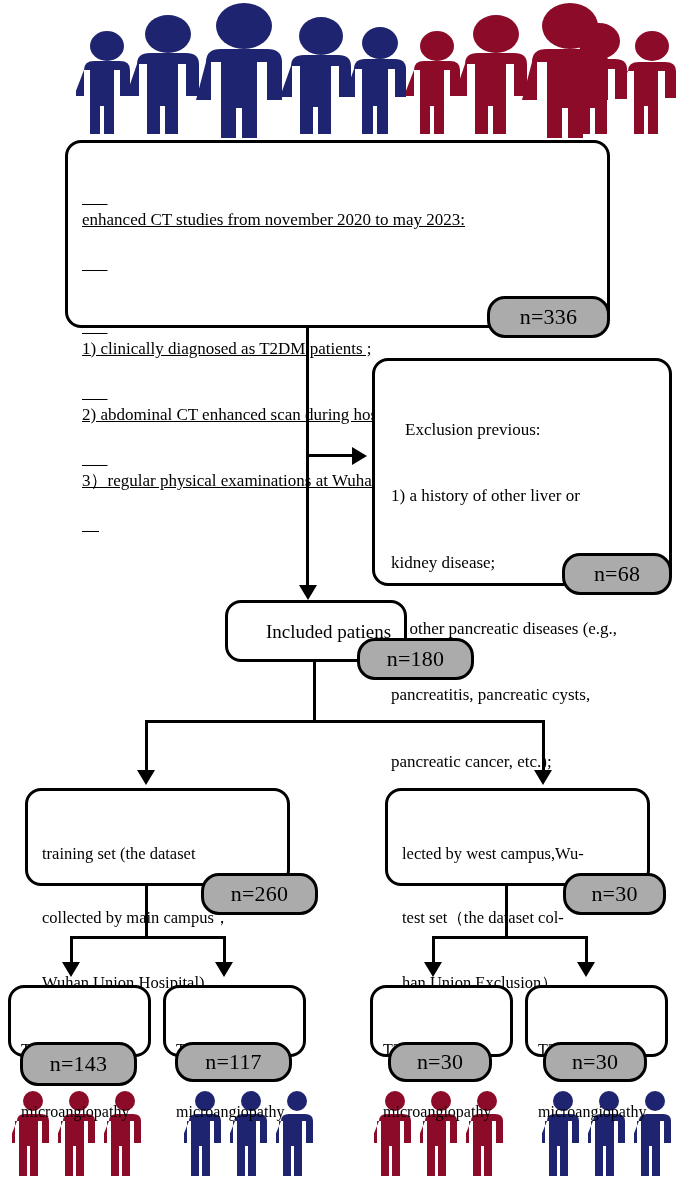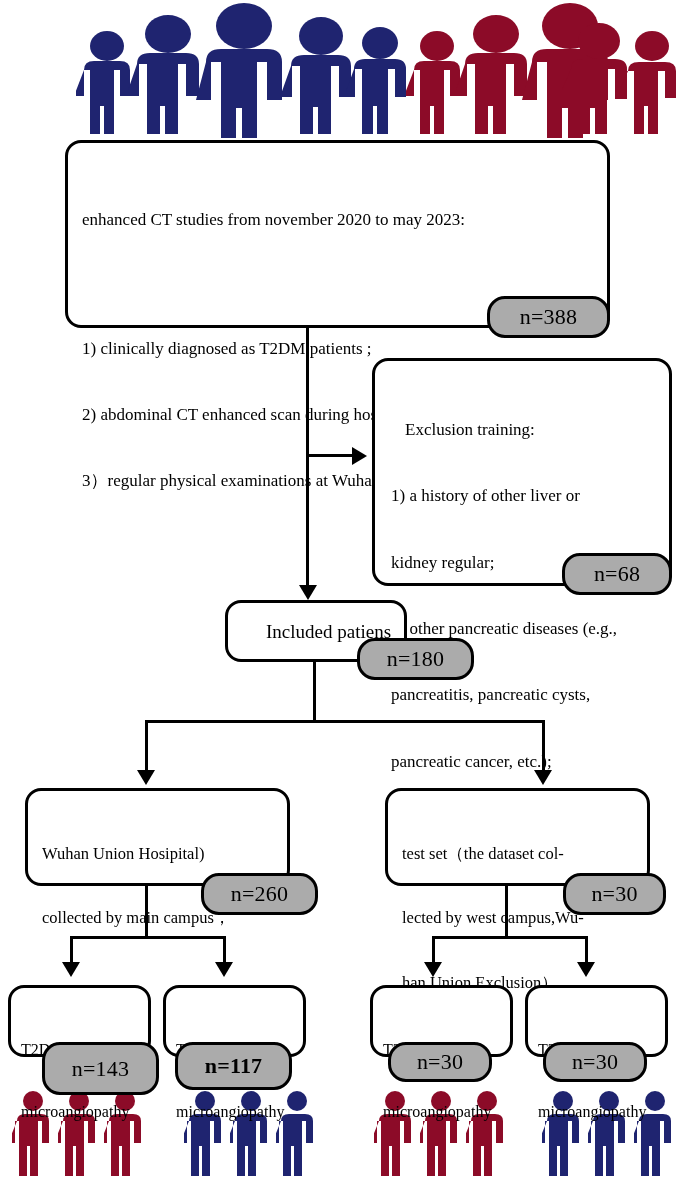--- a/index.html
+++ b/index.html
@@ -174,41 +174,41 @@
       <svg viewBox="0 0 64 104">
           <g fill="#8c0b28">
         <ellipse cx="32" cy="16" rx="17" ry="15"></ellipse>
         <path d="M8 41 q0 -9 11 -9 h26 q11 0 11 9 v27 h-11 v-27 h-7 v77 h-10 v-42 h-4 v42 h-10 v-77 h-7 v27 h-11 z"></path>
       </g>
         </svg>
     </div>
   </div>
 
   <div class="box" style="left:65px; top:140px; width:545px; height:188px;">
-    <div class="txt" style="top:22px;">
+    <div class="txt" style="top:22px;text-decoration:underline;">
       <div>enhanced CT studies from november 2020 to may 2023:</div>
       <div style="height:18px;"></div>
       <div>1) clinically diagnosed as T2DM patients ;</div>
       <div>2) abdominal CT enhanced scan during hospitalization;</div>
       <div>3）regular physical examinations at Wuhan Union Hospital</div>
     </div>
   </div>
-  <div class="badge" style="left:487px; top:296px; width:123px; height:42px;">n=388</div>
+  <div class="badge" style="left:487px; top:296px; width:123px; height:42px;">n=336</div>
 
   <div class="vline" style="left:306px; top:328px; width:3px; height:262px;"></div>
   <div class="arrow-down" style="left:299px; top:585px;"></div>
 
   <div class="hline" style="left:306px; top:454px; width:47px; height:3px;"></div>
   <div class="arrow-right" style="left:352px; top:447px;"></div>
 
   <div class="box" style="left:372px; top:358px; width:300px; height:228px;">
     <div class="txt" style="top:14px; left:16px;">
-      <div style="padding-left:14px;">Exclusion training:</div>
+      <div style="padding-left:14px;">Exclusion previous:</div>
       <div>1) a history of other liver or</div>
-      <div>kidney regular;</div>
+      <div>kidney disease;</div>
       <div>2) other pancreatic diseases (e.g.,</div>
       <div>pancreatitis, pancreatic cysts,</div>
       <div>pancreatic cancer, etc.);</div>
       <div>3) previous pancreatic resection</div>
     </div>
   </div>
   <div class="badge" style="left:562px; top:553px; width:110px; height:42px;">n=68</div>
 
   <div class="box" style="left:225px; top:600px; width:182px; height:62px;">
     <div class="txt" style="top:17px; font-size:19px;margin-left:24px;">Included patiens</div>
@@ -217,30 +217,31 @@
 
   <div class="vline" style="left:313px; top:662px; width:3px; height:61px;"></div>
   <div class="hline" style="left:145px; top:720px; width:400px; height:3px;"></div>
   <div class="vline" style="left:145px; top:720px; width:3px; height:54px;"></div>
   <div class="vline" style="left:542px; top:720px; width:3px; height:54px;"></div>
   <div class="arrow-down" style="left:137px; top:770px;"></div>
   <div class="arrow-down" style="left:534px; top:770px;"></div>
 
   <div class="box" style="left:25px; top:788px; width:265px; height:98px;">
     <div class="txt" style="top:9px; font-size:16.5px;">
+      <div>training set (the dataset</div>
+      <div>collected by main campus，</div>
       <div>Wuhan Union Hosipital)</div>
-      <div>collected by main campus，</div>
     </div>
   </div>
   <div class="badge" style="left:201px; top:873px; width:117px; height:42px;">n=260</div>
 
   <div class="box" style="left:385px; top:788px; width:265px; height:98px;">
     <div class="txt" style="top:9px; font-size:16.5px;">
+      <div>lected by west campus,Wu-</div>
       <div>test set（the dataset col-</div>
-      <div>lected by west campus,Wu-</div>
       <div>han Union Exclusion）</div>
     </div>
   </div>
   <div class="badge" style="left:563px; top:873px; width:103px; height:42px;">n=30</div>
 
   <div class="vline" style="left:145px; top:886px; width:3px; height:53px;"></div>
   <div class="hline" style="left:70px; top:936px; width:156px; height:3px;"></div>
   <div class="vline" style="left:70px; top:936px; width:3px; height:30px;"></div>
   <div class="vline" style="left:223px; top:936px; width:3px; height:30px;"></div>
   <div class="arrow-down" style="left:62px; top:962px;"></div>
@@ -252,29 +253,29 @@
   <div class="vline" style="left:585px; top:936px; width:3px; height:30px;"></div>
   <div class="arrow-down" style="left:424px; top:962px;"></div>
   <div class="arrow-down" style="left:577px; top:962px;"></div>
 
   <div class="box" style="left:8px; top:985px; width:143px; height:72px;">
     <div class="txt" style="top:10px; left:10px; font-size:16px;">
       <div>T2DM with</div>
       <div>microangiopathy</div>
     </div>
   </div>
-  <div class="badge" style="left:20px; top:1042px; width:117px; height:53px;margin-left:22px;">n=143</div>
+  <div class="badge" style="left:20px; top:1042px; width:117px; height:44px;">n=143</div>
 
   <div class="box" style="left:163px; top:985px; width:143px; height:72px;">
     <div class="txt" style="top:10px; left:10px; font-size:16px;">
       <div>T2DM without</div>
       <div>microangiopathy</div>
     </div>
   </div>
-  <div class="badge" style="left:175px; top:1042px; width:117px; height:48px;font-weight:bold;">n=117</div>
+  <div class="badge" style="left:175px; top:1042px; width:117px; height:40px;">n=117</div>
 
   <div class="box" style="left:370px; top:985px; width:143px; height:72px;">
     <div class="txt" style="top:10px; left:10px; font-size:16px;">
       <div>T2DM with</div>
       <div>microangiopathy</div>
     </div>
   </div>
   <div class="badge" style="left:388px; top:1042px; width:104px; height:40px;">n=30</div>
 
   <div class="box" style="left:525px; top:985px; width:143px; height:72px;">

